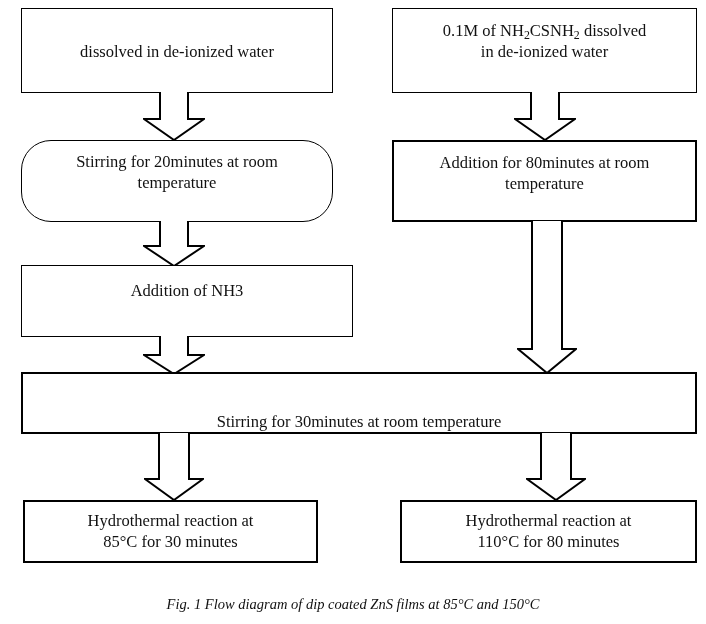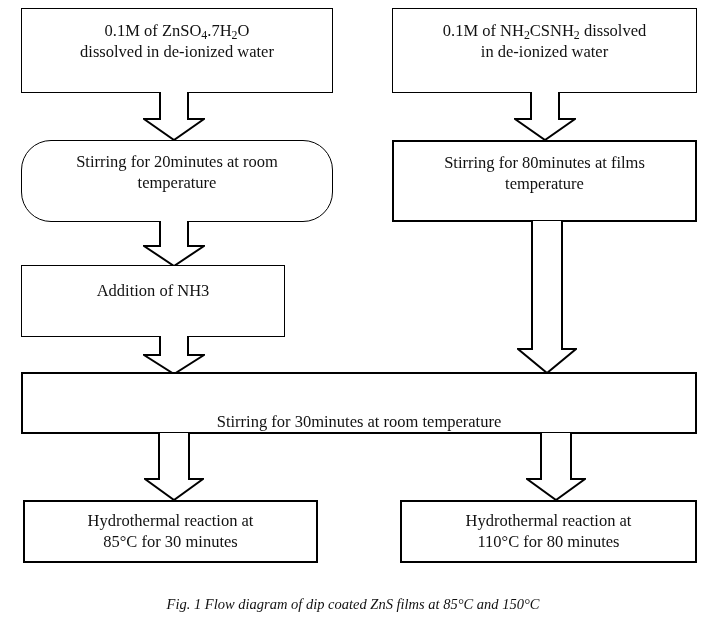--- a/index.html
+++ b/index.html
@@ -65,21 +65,21 @@
     line-height: 0;
   }
 </style>
 </head>
 <body>
 
 <div id="page">
 
   <div class="node n-thin fs16" style="left:21px; top:8px; width:312px; height:85px; padding-top:11px;">
     <span class="txt">
-      <span><span>0.1M of ZnSO</span><sub>4</sub><span>.7H</span><sub>2</sub><span>O</span></span><br>
+      <br>
       <span>dissolved in de-ionized water</span>
     </span>
   </div>
 
   <div class="node n-thin fs16" style="left:392px; top:8px; width:305px; height:85px; padding-top:11px;">
     <span class="txt">
       <span><span>0.1M of NH</span><sub>2</sub><span>CSNH</span><sub>2</sub><span> dissolved</span></span><br>
       <span>in de-ionized water</span>
     </span>
   </div>
@@ -98,38 +98,38 @@
 
   <div class="node n-thin fs16" style="left:21px; top:140px; width:312px; height:82px; padding-top:10px;border-radius:30px;">
     <span class="txt">
       <span>Stirring for 20minutes at room</span><br>
       <span>temperature</span>
     </span>
   </div>
 
   <div class="node n-thick fs16" style="left:392px; top:140px; width:305px; height:82px; padding-top:10px;">
     <span class="txt">
-      <span>Stirring for 80minutes at films</span><br>
+      <span>Addition for 80minutes at room</span><br>
       <span>temperature</span>
     </span>
   </div>
 
   <div class="arrow" style="left:143px; top:221px; width:62px; height:46px;">
     <svg width="62" height="46" viewBox="0 0 62 46">
       <path d="M 17,0 L 17,25 L 1,25 L 31,45 L 61,25 L 45,25 L 45,0"></path>
     </svg>
   </div>
 
   <div class="arrow" style="left:517px; top:221px; width:60px; height:153px;">
     <svg width="60" height="153" viewBox="0 0 60 153">
       <path d="M 15,0 L 15,128 L 1,128 L 30,152 L 59,128 L 45,128 L 45,0"></path>
     </svg>
   </div>
 
-  <div class="node n-thin fs16" style="left:21px; top:265px; width:264px; height:72px; padding-top:14px;">
+  <div class="node n-thin fs16" style="left:21px; top:265px; width:332px; height:72px; padding-top:14px;">
     <span class="txt">Addition of NH3</span>
   </div>
 
   <div class="arrow" style="left:143px; top:336px; width:62px; height:39px;">
     <svg width="62" height="39" viewBox="0 0 62 39">
       <path d="M 17,0 L 17,19 L 1,19 L 31,38 L 61,19 L 45,19 L 45,0"></path>
     </svg>
   </div>
 
   <div class="node n-thick fs16" style="left:21px; top:372px; width:676px; height:62px; padding-top:11px;align-items:flex-end;">

